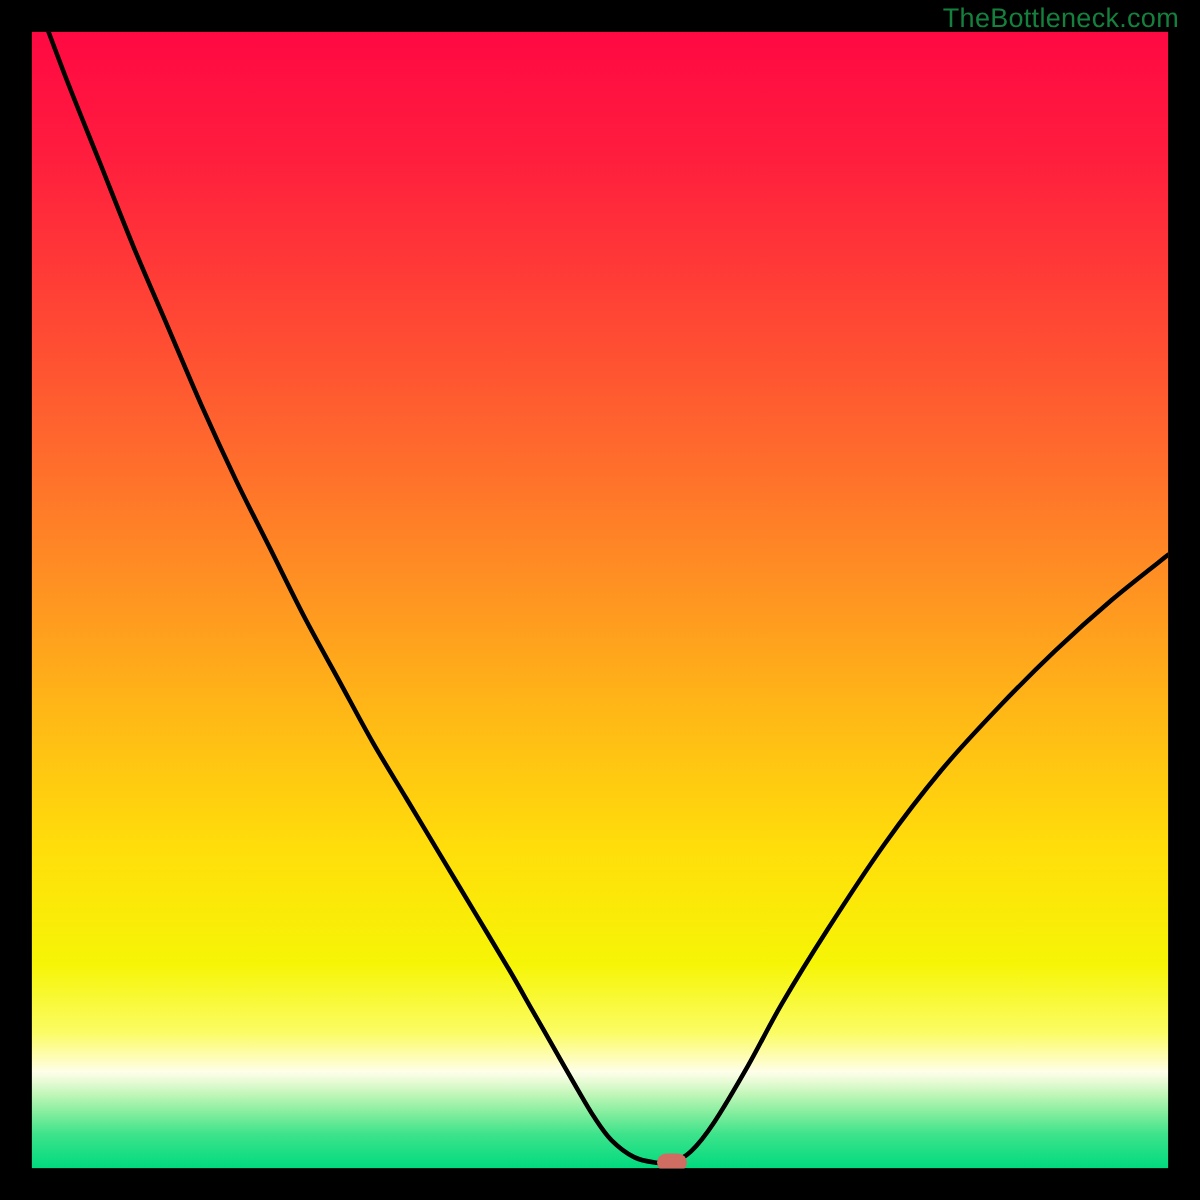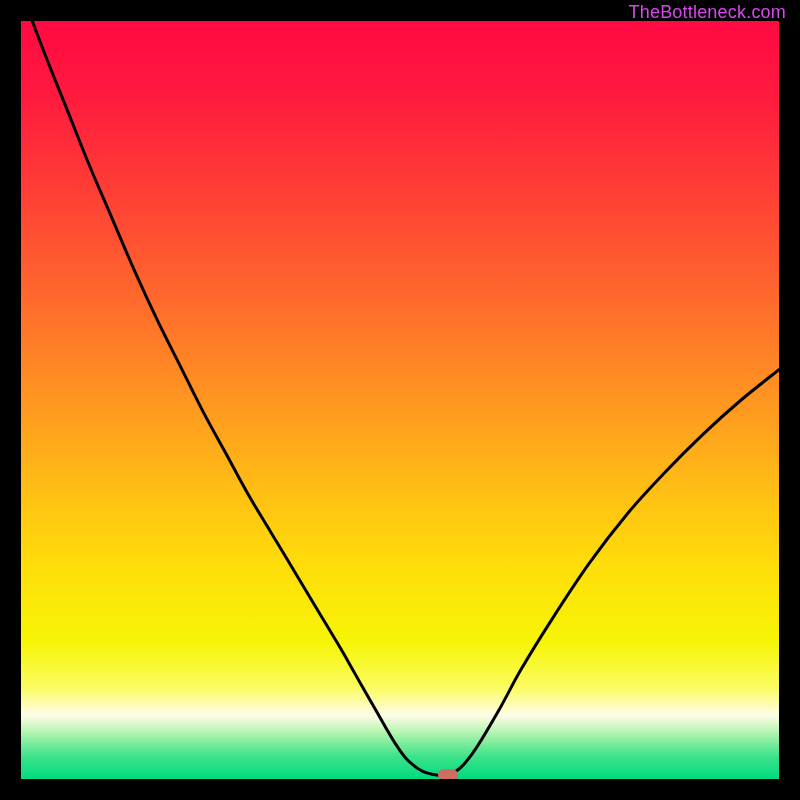--- a/index.html
+++ b/index.html
@@ -31,21 +31,21 @@
     position: absolute;
     left: 0;
     top: 0;
     width: 100%;
     height: 100%;
   }
   .attribution {
     position: absolute;
     top: 2px;
     right: 14px;
-    color: #d946ef;
+    color: #15803d;
     font-size: 18px;
     letter-spacing: 0.2px;
     font-weight: 500;
   }
   .curve-svg {
     position: absolute;
     left: 0;
     top: 0;
     width: 758px;
     height: 758px;

